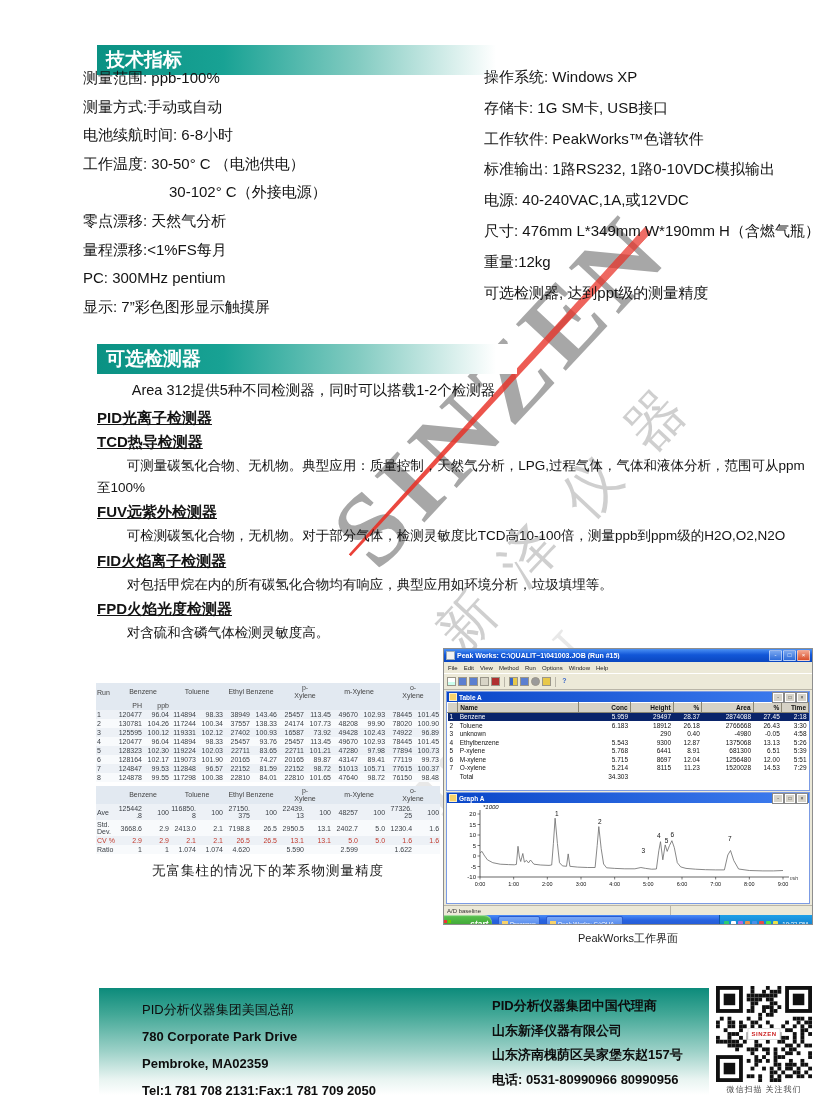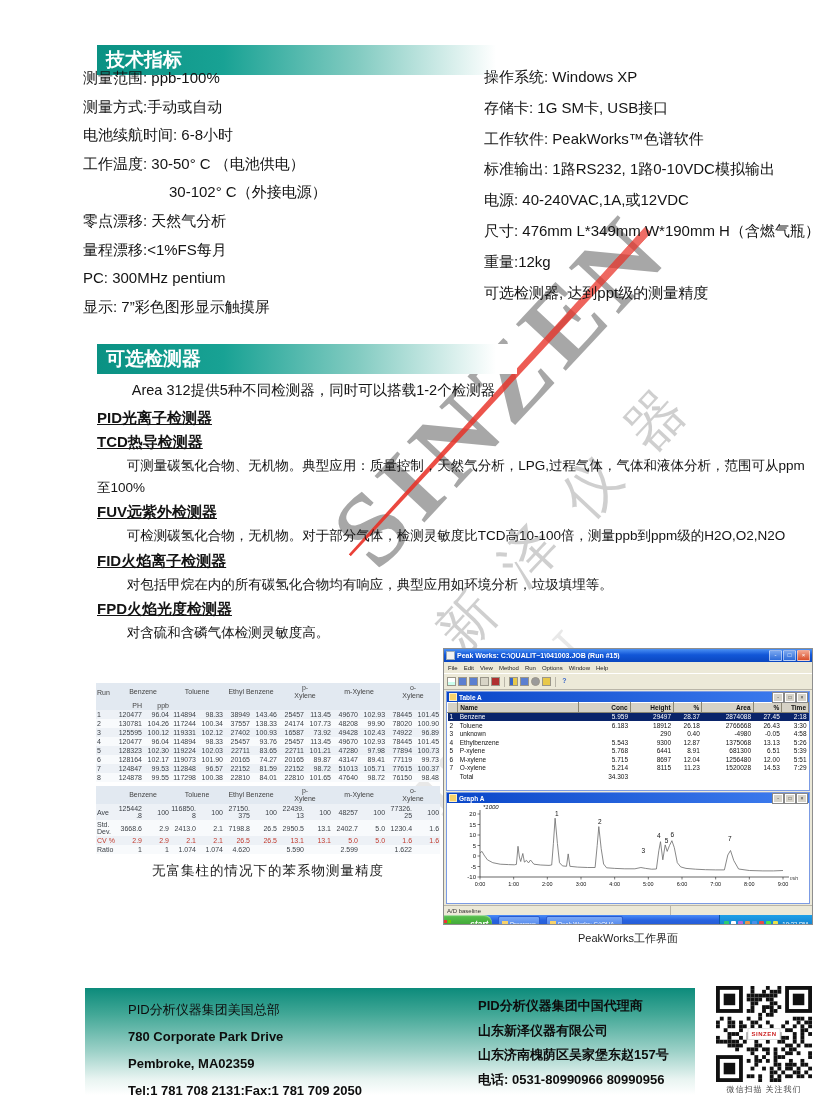--- a/index.html
+++ b/index.html
@@ -102,21 +102,21 @@
     border:1px solid #2a5bd0;border-radius:2px;color:#fff;font-size:6px;display:flex;
     align-items:center;padding:0 3px;gap:2px;max-width:112px;white-space:nowrap;overflow:hidden;}
   .task-icon{width:6px;height:6px;background:#f7d26a;flex:0 0 auto;}
   .pw-tray{margin-left:auto;height:17px;background:linear-gradient(180deg,#1ea0e8,#0b6fc0);
     display:flex;align-items:center;gap:2px;padding:0 4px;border-left:1px solid #0a58a8;}
   .tray-dot{width:5px;height:5px;border-radius:1px;}
   .tray-time{color:#fff;font-size:6px;margin-left:2px;}
   #pw-caption{position:absolute;z-index:1;left:443px;top:931px;width:370px;text-align:center;
     font-size:11px;color:#1d1d1d;}
   
-  #footer-band{position:absolute;z-index:1;left:85px;top:988px;width:610px;height:107px;
+  #footer-band{position:absolute;z-index:1;left:99px;top:988px;width:610px;height:107px;
     background:linear-gradient(180deg,#0c8b7b 0%,#43a897 25%,#9fd2c9 60%,#e8f4f1 85%,#ffffff 100%);}
   #footer-us{position:absolute;left:43px;top:8px;font-size:13px;line-height:27px;color:#0d0d0d;}
   #footer-us .f-line.b{font-weight:bold;}
   #footer-cn{position:absolute;left:393px;top:6px;font-size:13px;line-height:24.5px;color:#0d0d0d;font-weight:bold;}
   #qr{position:absolute;z-index:1;left:716px;top:986px;width:96px;height:96px;}
   #qr-logo{position:absolute;left:50%;top:50%;transform:translate(-50%,-50%);background:#fff;
     padding:2px 3px;border:1px solid #e0e0e0;font-size:6px;font-weight:bold;color:#cc2222;letter-spacing:.5px;}
   #qr-caption{position:absolute;z-index:1;left:712px;top:1084px;width:104px;text-align:center;
     font-size:8px;color:#444;letter-spacing:1px;}
 </style>

